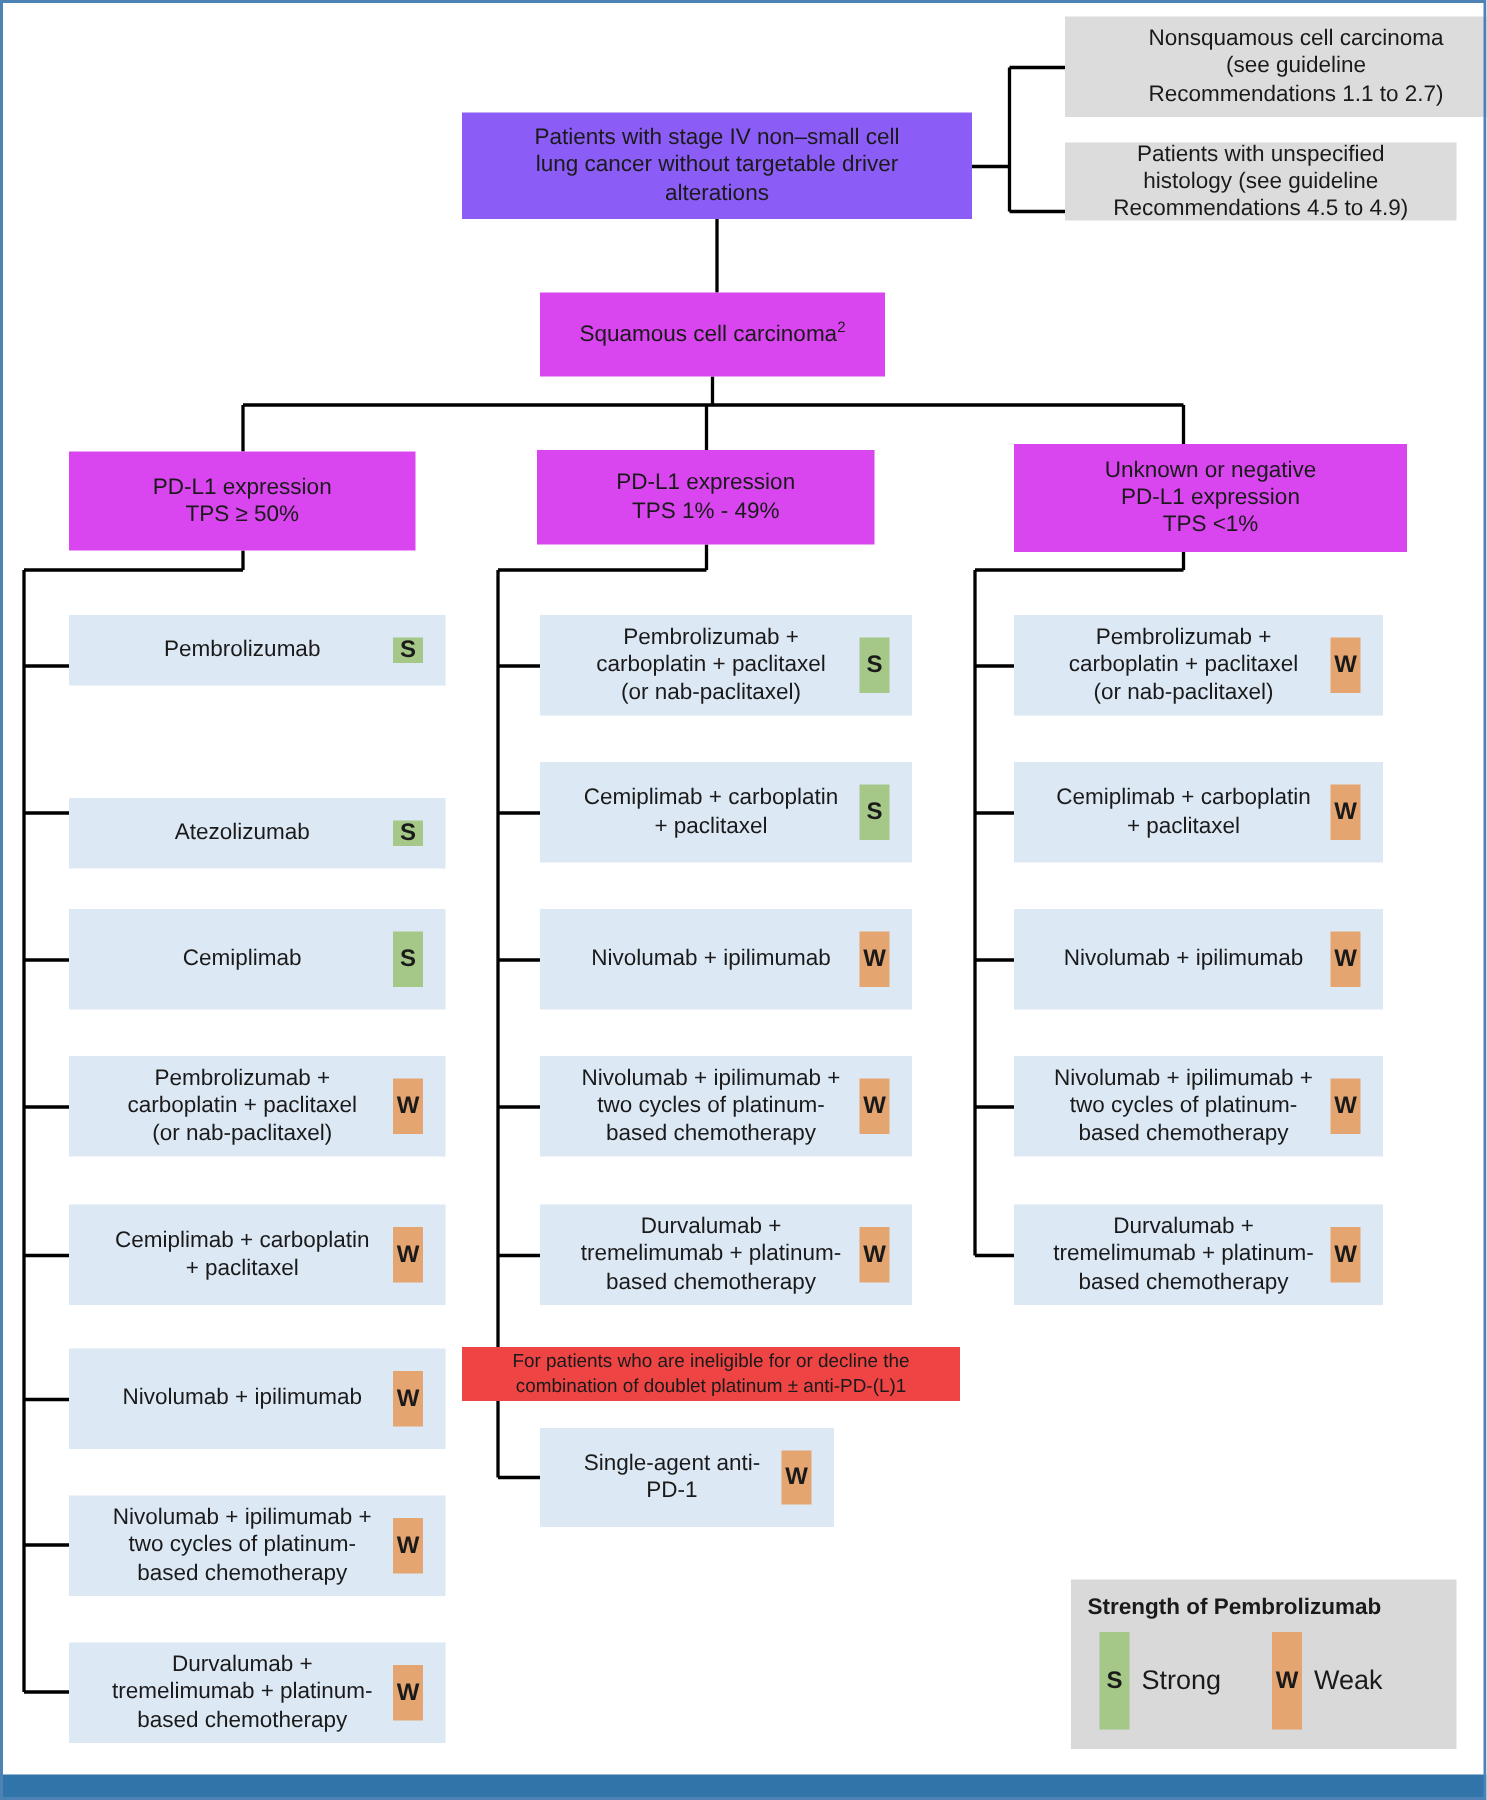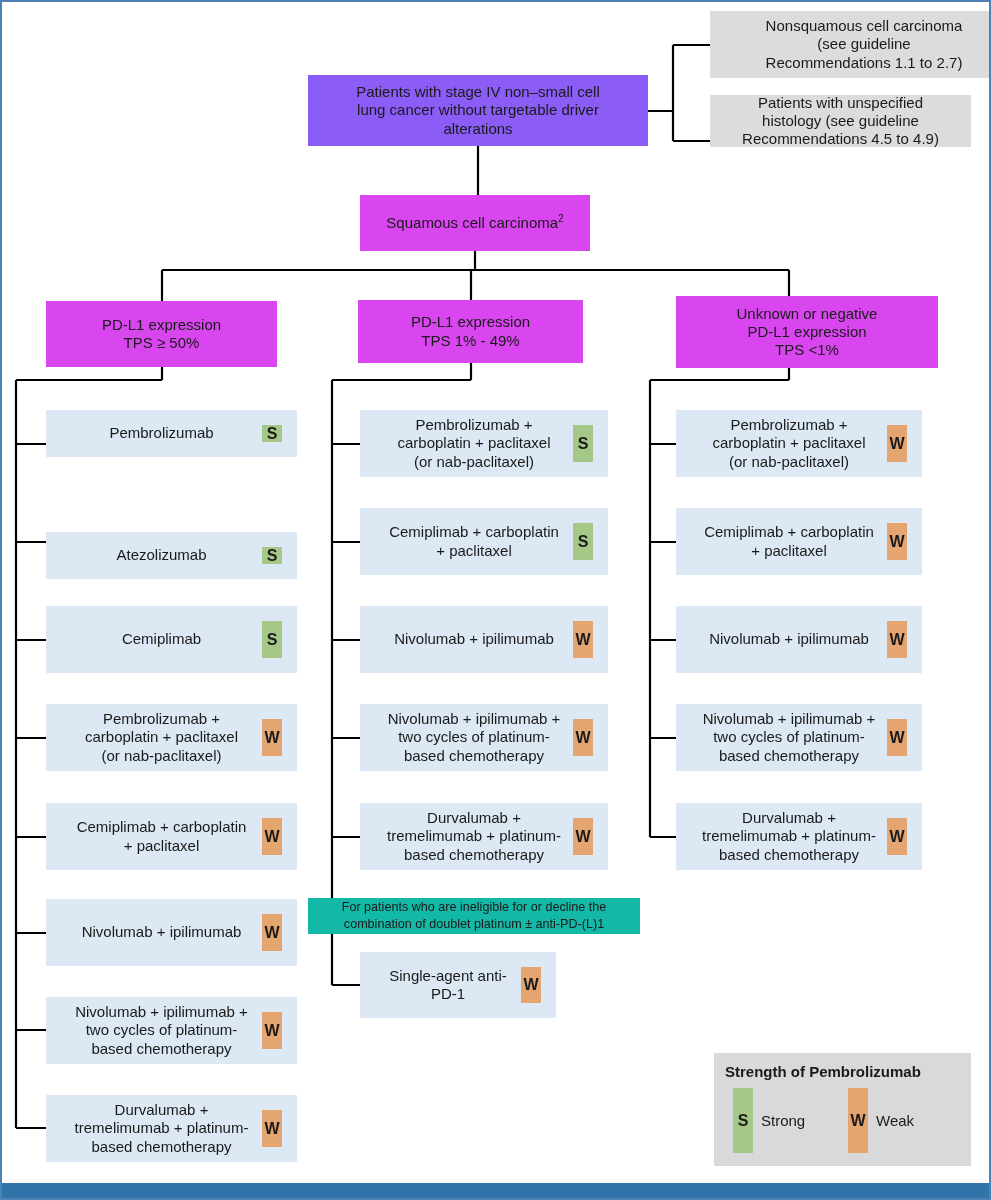--- a/index.html
+++ b/index.html
@@ -17,25 +17,25 @@
     text-align:center;white-space:pre-line;font-size:15px;line-height:1.22;
   }
   .yellow{background:#8b5cf6;}
   .grayref{background:#dcdcdc;}
   .bluehdr{background:#d946ef;}
   .treat{background:#dce8f4;padding:15px;align-items:stretch;}
   .treat .body{flex:1;display:flex;align-items:center;justify-content:center;white-space:pre-line;padding:2px 4px;}
   .tagstrip{width:20px;display:flex;align-items:center;justify-content:center;font-weight:700;font-size:16px;}
   .tag-s{background:#a5c787;}
   .tag-w{background:#e5a571;}
-  .note{background:#14b8a6;font-size:12.6px;line-height:1.35;}
+  .note{background:#ef4444;font-size:12.6px;line-height:1.35;}
   .legend{position:absolute;background:#d9d9d9;z-index:1;}
   .legend-title{position:absolute;left:11px;top:10px;font-size:15px;font-weight:700;white-space:nowrap;}
   .legend-strip{position:absolute;width:20px;height:65px;display:flex;align-items:center;justify-content:center;font-weight:700;font-size:16px;}
-  .legend-label{position:absolute;height:65px;display:flex;align-items:center;font-size:15px;}
+  .legend-label{position:absolute;height:65px;display:flex;align-items:center;font-size:18px;}
   sup{font-size:10px;}
 </style>
 </head>
 <body>
 
 <svg class="connectors" width="991" height="1200">
   <path fill="none" stroke="#000000" stroke-width="2.2" d="
     M478 146 V195
     M648 111 H673
     M673 45 V141

